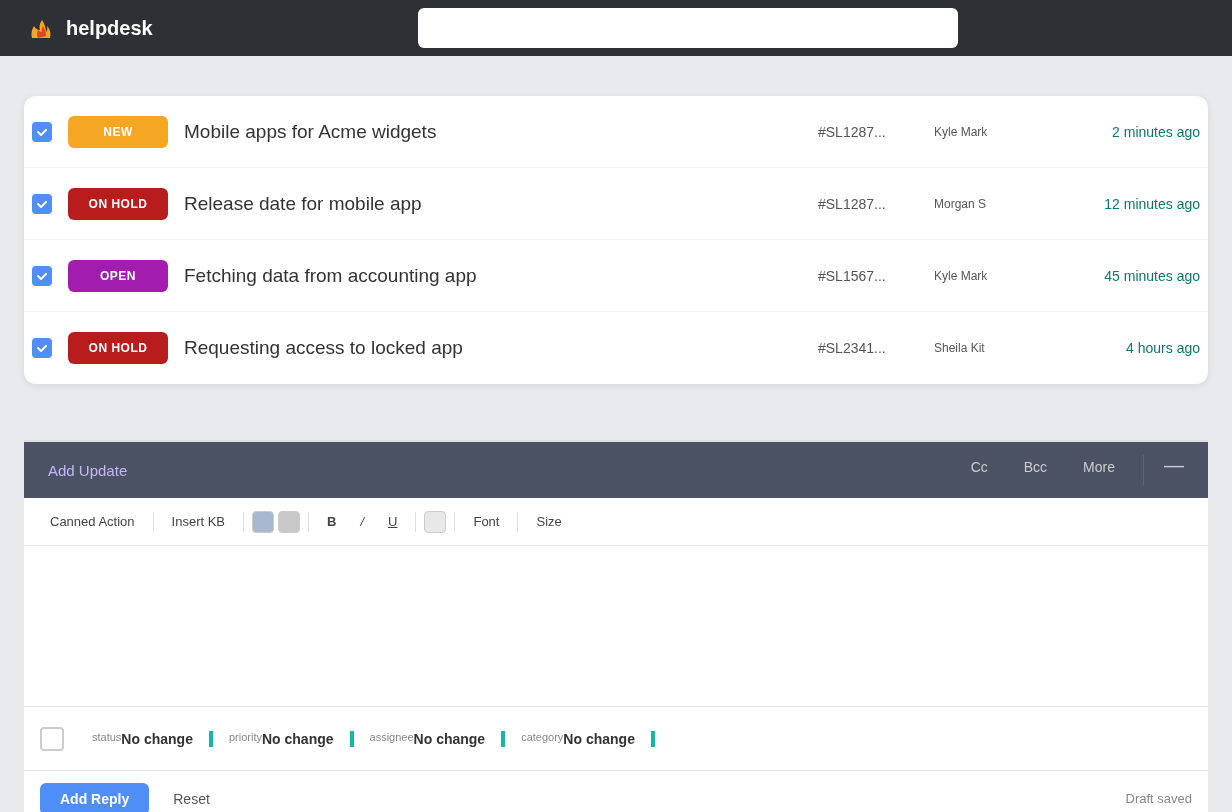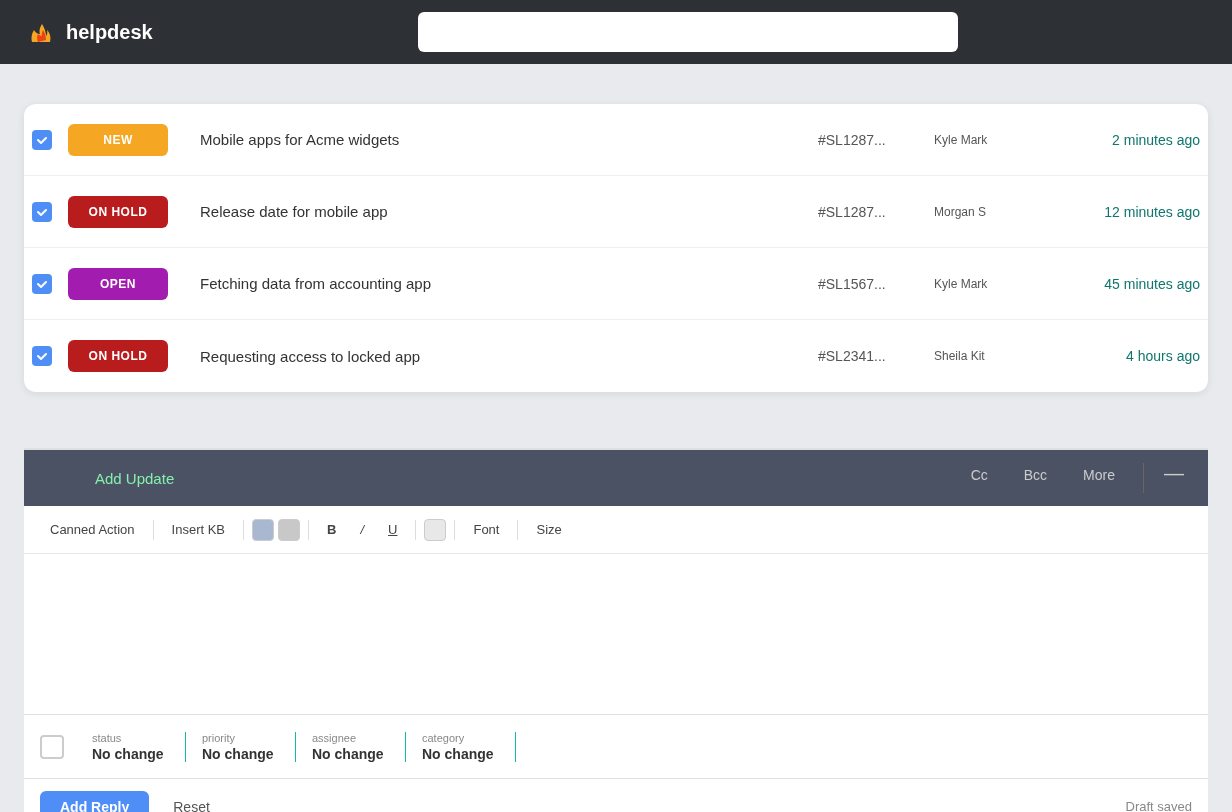--- a/index.html
+++ b/index.html
@@ -1,21 +1,21 @@
 <!DOCTYPE html>
 <html><head>
   <meta charset="utf-8">
   <style>
     * { box-sizing: border-box; margin: 0; padding: 0; }
     body { font-family: -apple-system, BlinkMacSystemFont, 'Segoe UI', sans-serif; background: #e8eaed; width: 1232px; min-height: 812px; }
 
     
     .header {
       background: #2d3035;
-      height: 64px;
+      height: 56px;
       display: flex;
       align-items: center;
       padding: 0 24px;
       gap: 16px;
     }
     .logo-wrap {
       display: flex;
       align-items: center;
       gap: 10px;
     }
@@ -94,23 +94,22 @@
       font-weight: 700;
       letter-spacing: 0.5px;
       color: #fff;
       flex-shrink: 0;
     }
     .badge-new { background: #f5a623; }
     .badge-onhold { background: #b91c1c; }
     .badge-open { background: #a21caf; }
     .ticket-title {
       flex: 1;
-      font-size: 15px;
+      font-size: 19px;
       color: #333;
-      margin-left: 16px;
     }
     .ticket-id {
       width: 100px;
       font-size: 14px;
       color: #555;
     }
     .ticket-assignee {
       width: 120px;
       font-size: 12px;
       color: #555;
@@ -132,24 +131,23 @@
     
     .add-update-bar {
       background: #4a5264;
       display: flex;
       align-items: center;
       padding: 0 24px;
       height: 56px;
       justify-content: space-between;
     }
     .add-update-label {
-      color: #86efac;
+      color: #c4b5fd;
       font-size: 15px;
       font-weight: 500;
-      margin-left: 47px;
     }
     .add-update-actions {
       display: flex;
       align-items: flex-start;
       gap: 20px;
     }
     .add-update-action-btn {
       color: #ccc;
       font-size: 14px;
       cursor: pointer;
@@ -231,23 +229,22 @@
       width: 24px;
       height: 24px;
       border: 2px solid #ccc;
       border-radius: 4px;
       margin-right: 12px;
       flex-shrink: 0;
       cursor: pointer;
     }
     .footer-field {
       display: flex;
-      flex-direction: column;
       padding: 0 16px;
-      border-right: 1px solid #14b8a6;
+      border-right: 4px solid #14b8a6;
       min-width: 110px;
       cursor: pointer;
     }
     .footer-field-label {
       font-size: 11px;
       color: #888;
       margin-bottom: 2px;
     }
     .footer-field-value {
       font-size: 14px;

